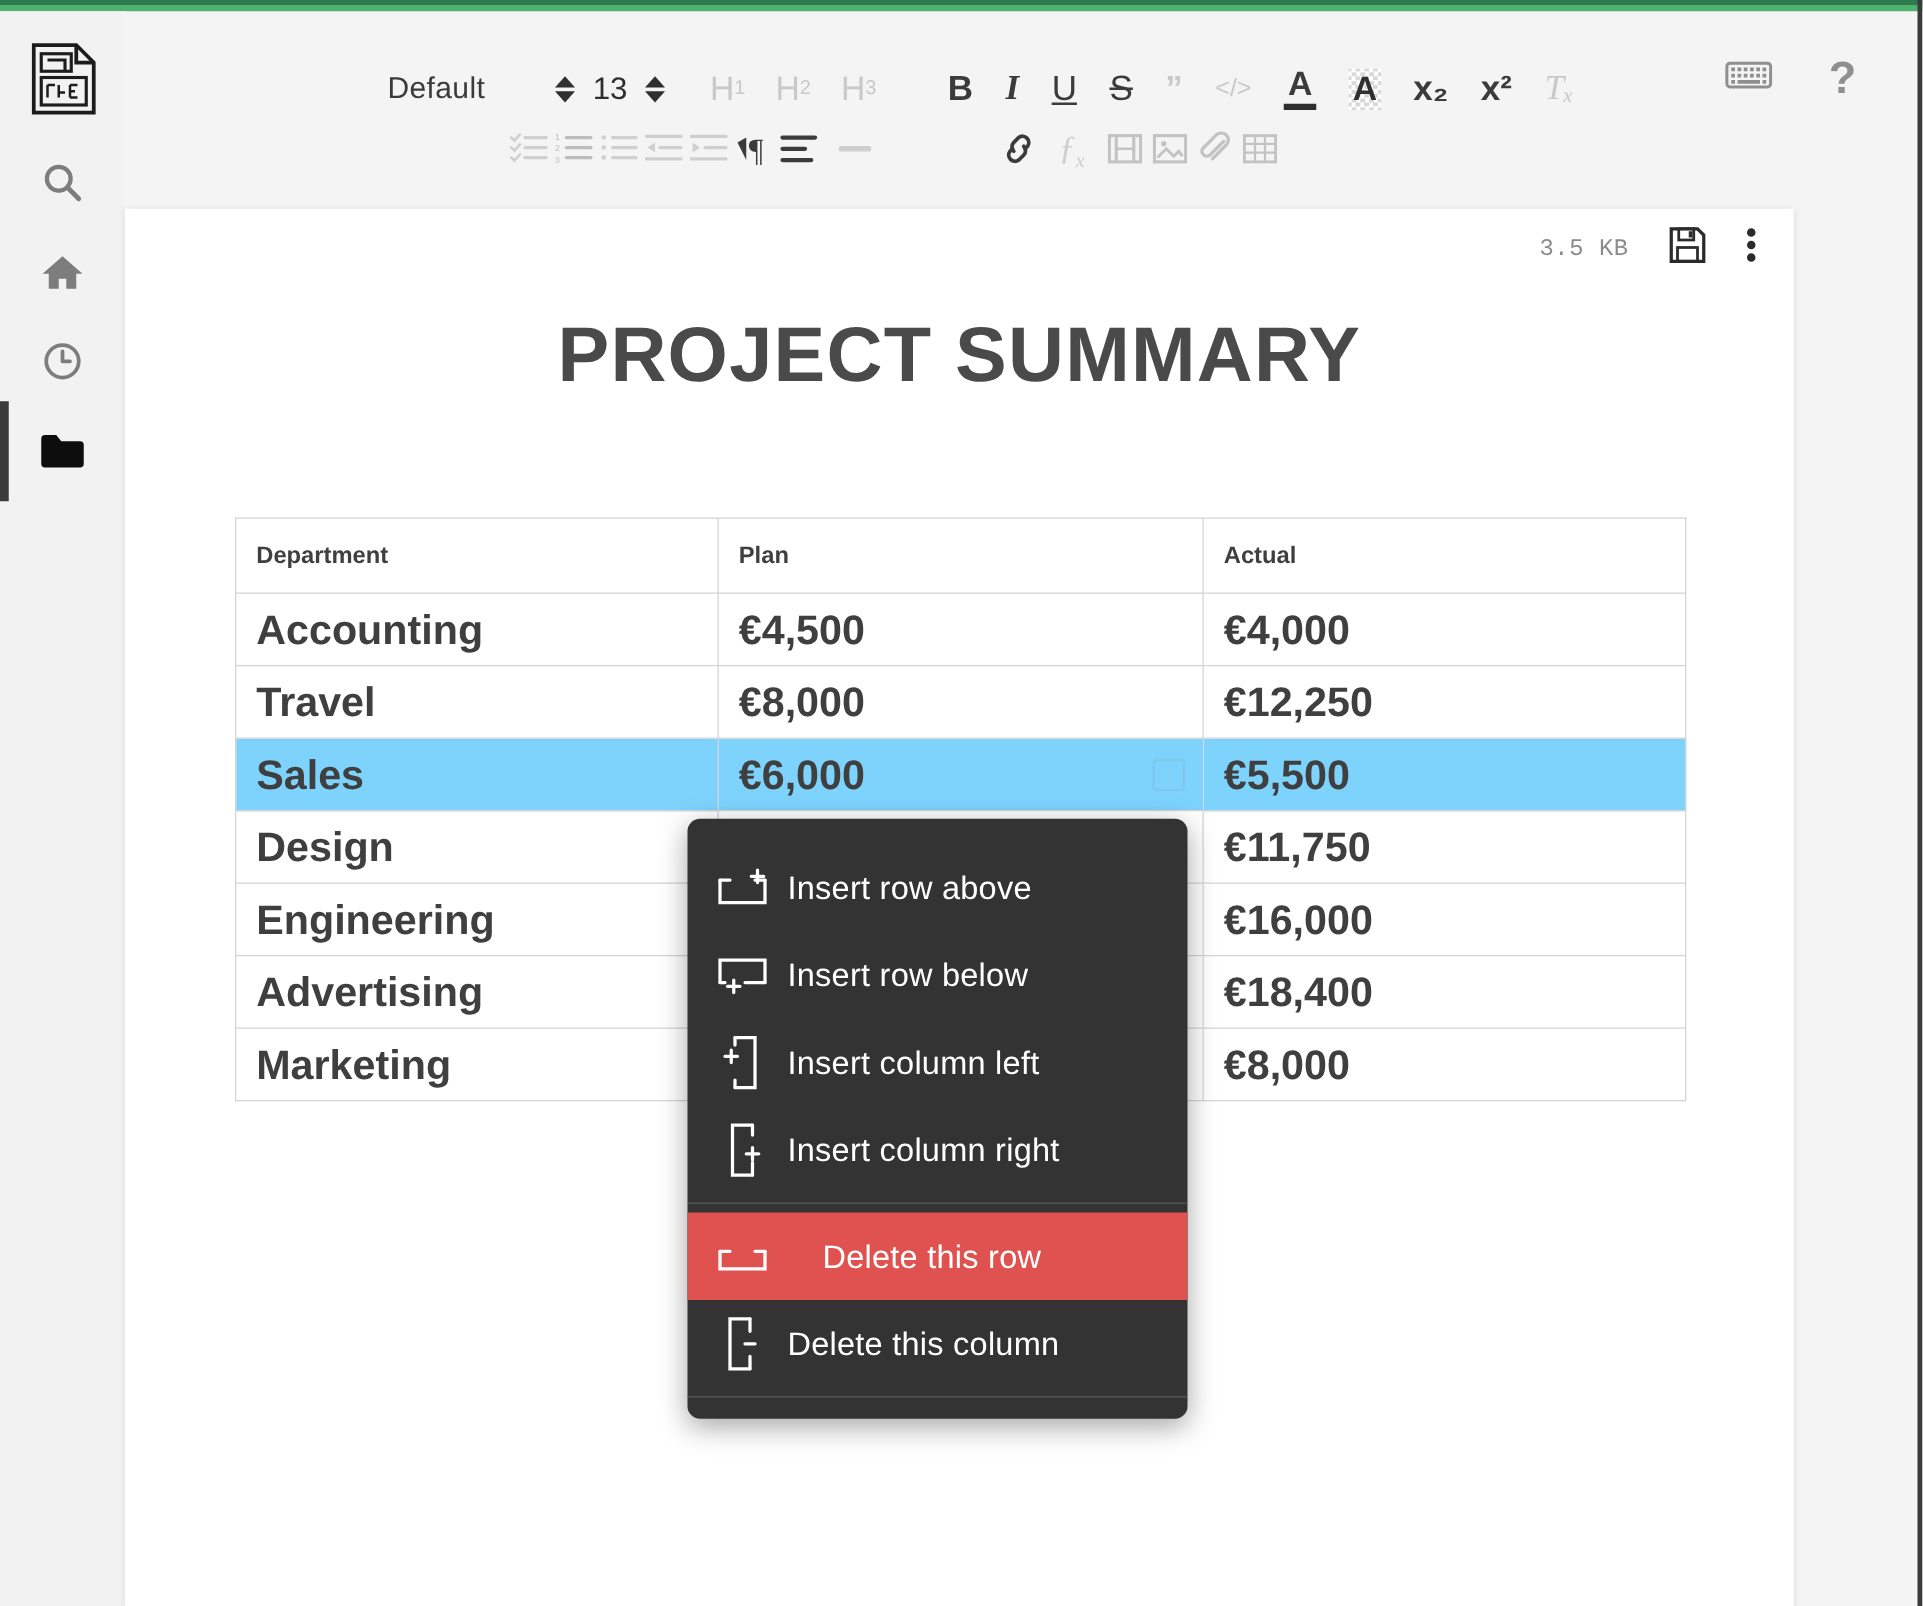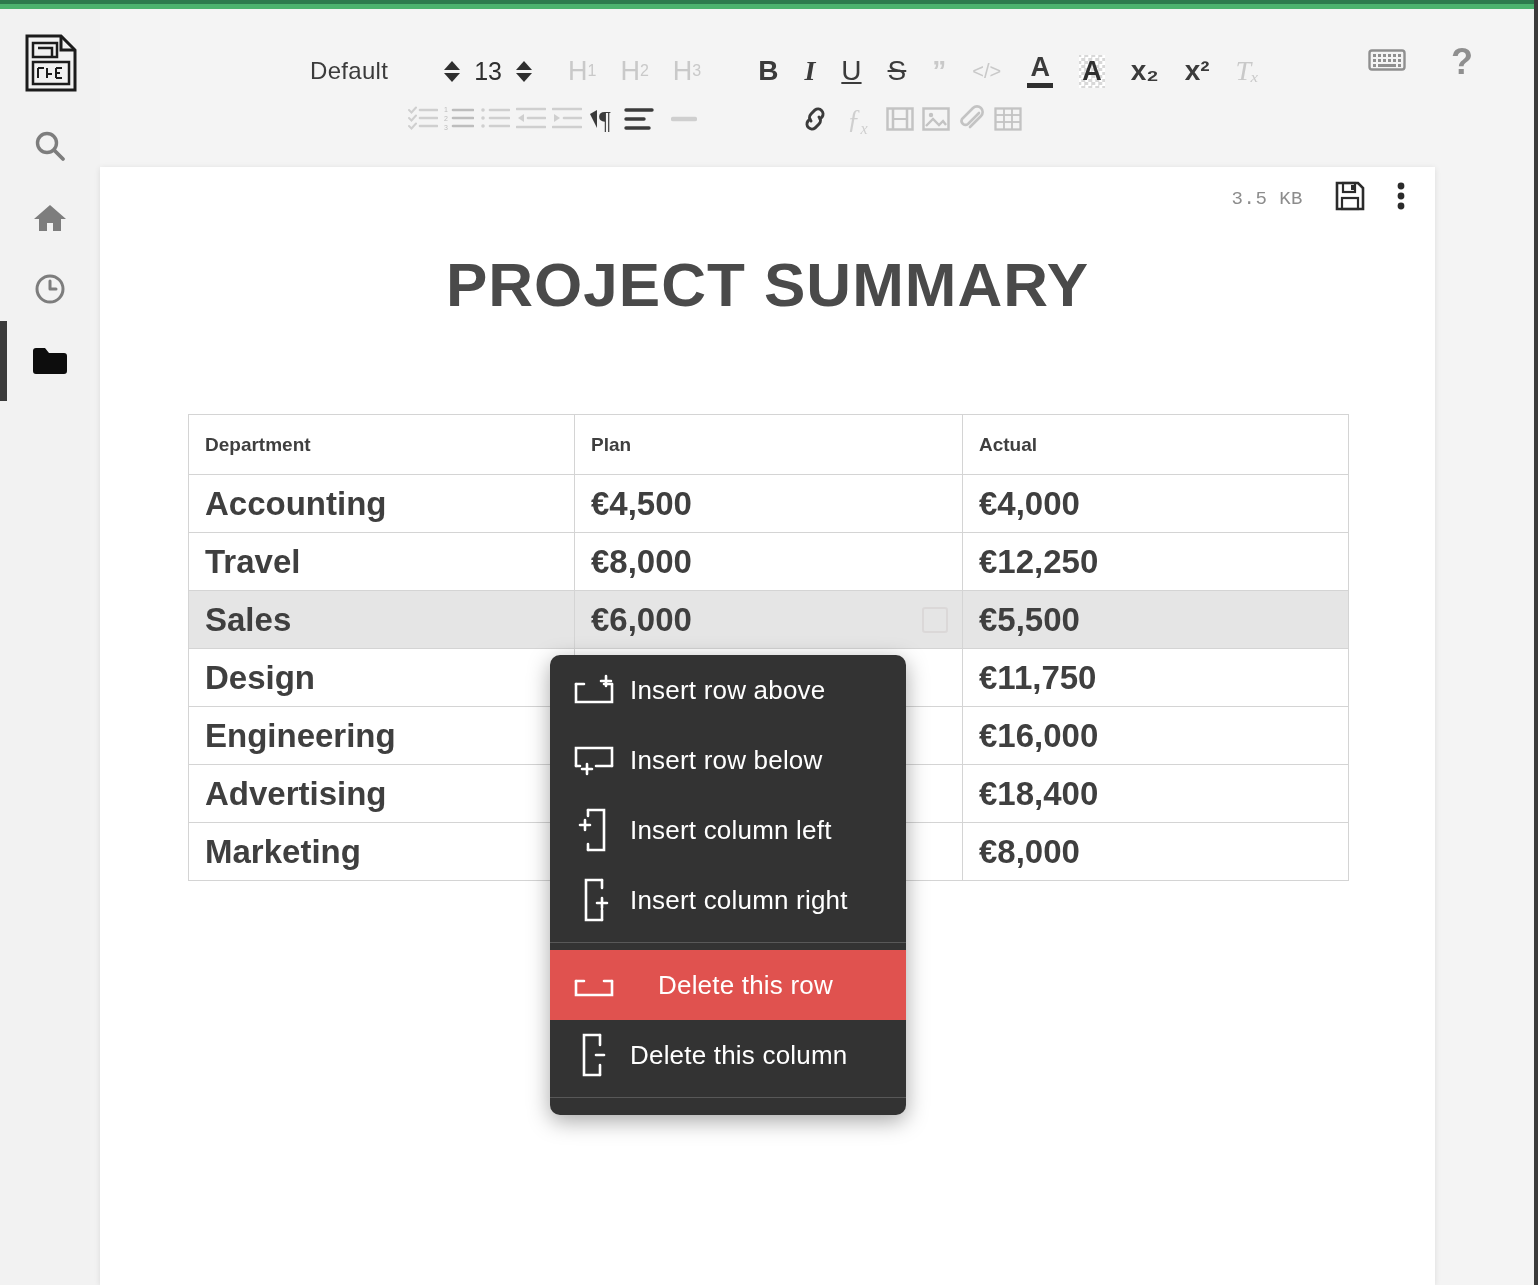--- a/index.html
+++ b/index.html
@@ -30,21 +30,21 @@
   .side-icon svg { display: block; }
   .si-search { top: 114px; }
   .si-home   { top: 186px; }
   .si-recent { top: 257px; }
   .si-files  { top: 329px; }
   .active-bar {
     position: absolute; left: 0; top: 312px; width: 7px; height: 80px; background: #3b3b3b;
   }
 
   
-  .toolbar { position: absolute; left: 100px; top: 9px; right: 12px; height: 150px; }
+  .toolbar { position: absolute; left: 100px; top: 9px; right: 0; height: 150px; }
   .tb-row { position: absolute; left: 0; right: 0; display: flex; align-items: center; }
   .tb-row1 { top: 30px; height: 64px; }
   .tb-row2 { top: 88px; height: 48px; }
 
   .tb-group { display: flex; align-items: center; }
   .tb-btn {
     display: flex; align-items: center; justify-content: center;
     height: 46px; min-width: 36px; cursor: pointer; color: #3b3b3b;
     user-select: none;
   }
@@ -92,34 +92,34 @@
   table.budget td, table.budget th {
     border: 1px solid #d4d4d4;
     height: 58px; padding: 0 16px;
     text-align: left; vertical-align: middle;
     font-size: 33px; color: #3f3f3f; font-weight: 700;
   }
   table.budget th { font-weight: 700; font-size: 19px; height: 60px; }
   table.budget col.c1 { width: 386px; }
   table.budget col.c2 { width: 388px; }
   table.budget col.c3 { width: 386px; }
-  tr.highlight td { background: #e5e5e5; }
+  tr.highlight td { background: #7dd3fc; }
   .cell-handle { position: relative; }
   .handle-mark {
     position: absolute; right: 14px; top: 50%; transform: translateY(-50%);
     width: 26px; height: 26px; border: 2px solid rgba(140,110,110,0.10);
     border-radius: 3px;
   }
 
   
   .ctx {
-    position: absolute; left: 550px; top: 655px; width: 356px;
+    position: absolute; left: 550px; top: 655px; width: 400px;
     background: #333333; border-radius: 10px; overflow: hidden;
     box-shadow: 0 6px 22px rgba(0,0,0,0.35);
-    padding: 0 0 10px 0;
+    padding: 20px 0 10px 0;
   }
   .ctx-item {
     display: flex; align-items: center; height: 70px;
     padding-left: 24px; cursor: pointer; color: #ffffff;
   }
   .ctx-item .ctx-ico { width: 56px; flex: 0 0 56px; display: flex; align-items: center; }
   .ctx-item .ctx-lbl { font-size: 26px; color: #ffffff; letter-spacing: .2px; }
   .ctx-item.danger { background: #e0524f; gap: 28px; }
   .ctx-sep { height: 1px; background: #585858; margin: 7px 0; }
 </style>

